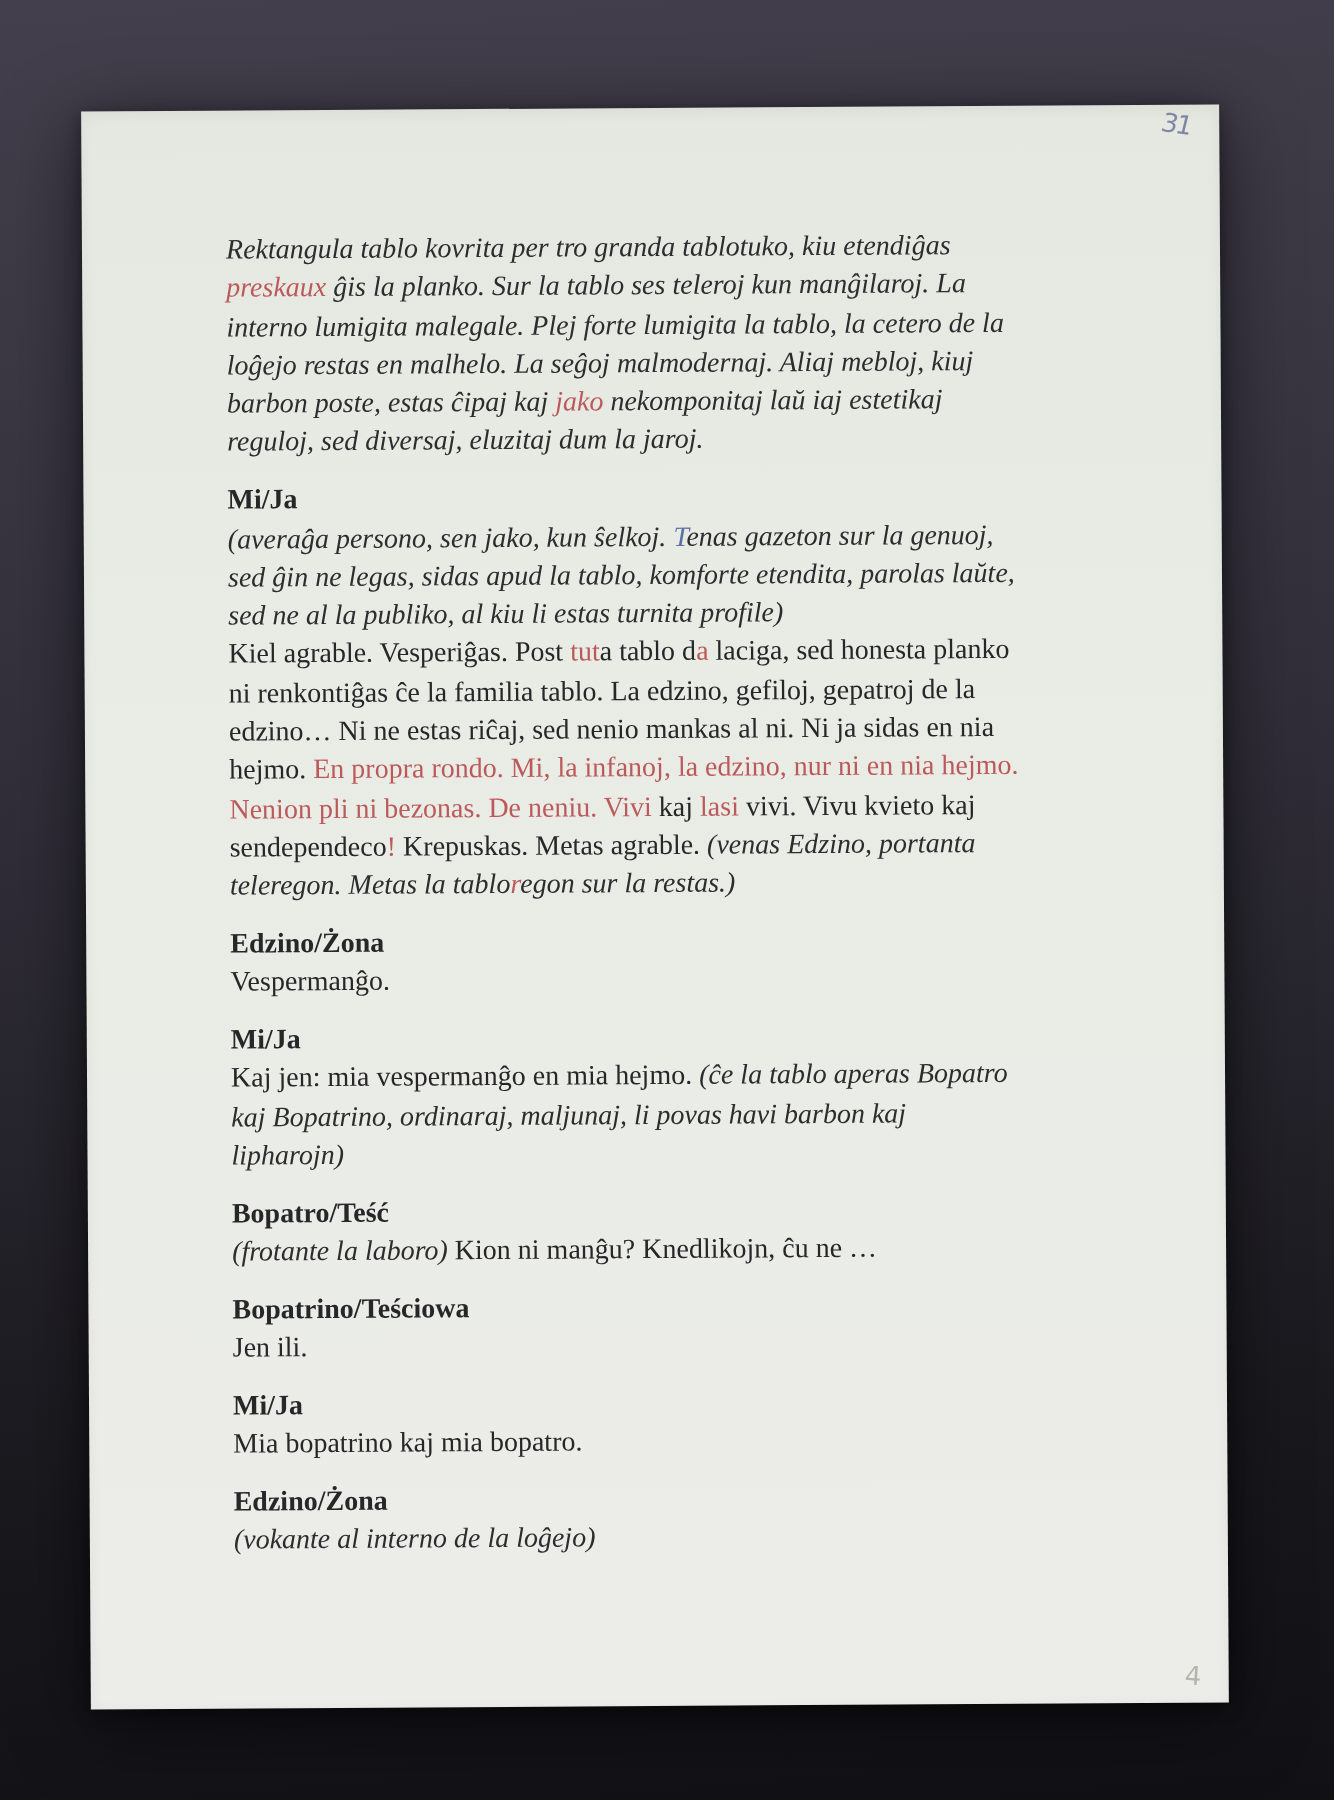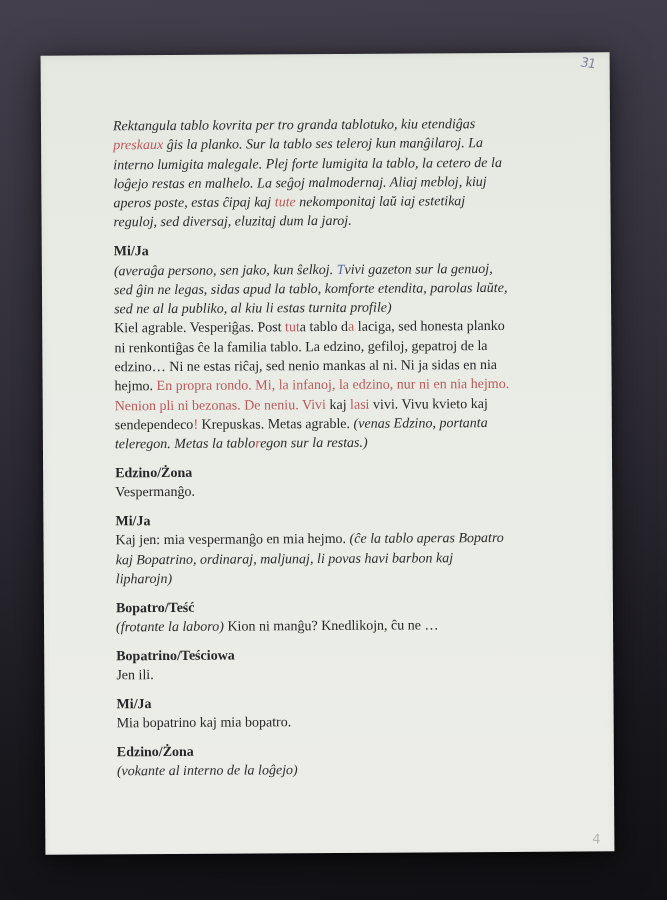--- a/index.html
+++ b/index.html
@@ -46,26 +46,26 @@
 
 <div class="scene">
   <div class="sheet">
     <div class="handwrite hand-top">31</div>
     <div class="content">
         <div class="section">
           <div class="line"><span class="it">Rektangula tablo kovrita per tro granda tablotuko, kiu etendiĝas</span></div>
           <div class="line"><span class="it red">preskaux</span><span class="it"> ĝis la planko. Sur la tablo ses teleroj kun manĝilaroj. La</span></div>
           <div class="line"><span class="it">interno lumigita malegale. Plej forte lumigita la tablo, la cetero de la</span></div>
           <div class="line"><span class="it">loĝejo restas en malhelo. La seĝoj malmodernaj. Aliaj mebloj, kiuj</span></div>
-          <div class="line"><span class="it">aperos poste, estas ĉipaj kaj </span><span class="it red">tute</span><span class="it"> nekomponitaj laŭ iaj estetikaj</span></div>
+          <div class="line"><span class="it">barbon poste, estas ĉipaj kaj </span><span class="it red">jako</span><span class="it"> nekomponitaj laŭ iaj estetikaj</span></div>
           <div class="line"><span class="it">reguloj, sed diversaj, eluzitaj dum la jaroj.</span></div>
         </div>
         <div class="section">
           <div class="heading">Mi/Ja</div>
-          <div class="line"><span class="it">(averaĝa persono, sen jako, kun ŝelkoj. </span><span class="it blue">T</span><span class="it">vivi gazeton sur la genuoj,</span></div>
+          <div class="line"><span class="it">(averaĝa persono, sen jako, kun ŝelkoj. </span><span class="it blue">T</span><span class="it">enas gazeton sur la genuoj,</span></div>
           <div class="line"><span class="it">sed ĝin ne legas, sidas apud la tablo, komforte etendita, parolas laŭte,</span></div>
           <div class="line"><span class="it">sed ne al la publiko, al kiu li estas turnita profile)</span></div>
           <div class="line"><span>Kiel agrable. Vesperiĝas. Post </span><span class="red">tut</span><span>a tablo d</span><span class="red">a</span><span> laciga, sed honesta planko</span></div>
           <div class="line"><span>ni renkontiĝas ĉe la familia tablo. La edzino, gefiloj, gepatroj de la</span></div>
           <div class="line"><span>edzino… Ni ne estas riĉaj, sed nenio mankas al ni. Ni ja sidas en nia</span></div>
           <div class="line"><span>hejmo. </span><span class="red">En propra rondo. Mi, la infanoj, la edzino, nur ni en nia hejmo.</span></div>
           <div class="line"><span class="red">Nenion pli ni bezonas. De neniu. Vivi</span><span> kaj </span><span class="red">lasi</span><span> vivi. Vivu kvieto kaj</span></div>
           <div class="line"><span>sendependeco</span><span class="red">!</span><span> Krepuskas. Metas agrable. </span><span class="it">(venas Edzino, portanta</span></div>
           <div class="line"><span class="it">teleregon. Metas la tablo</span><span class="it red">r</span><span class="it">egon sur la restas.)</span></div>
         </div>

